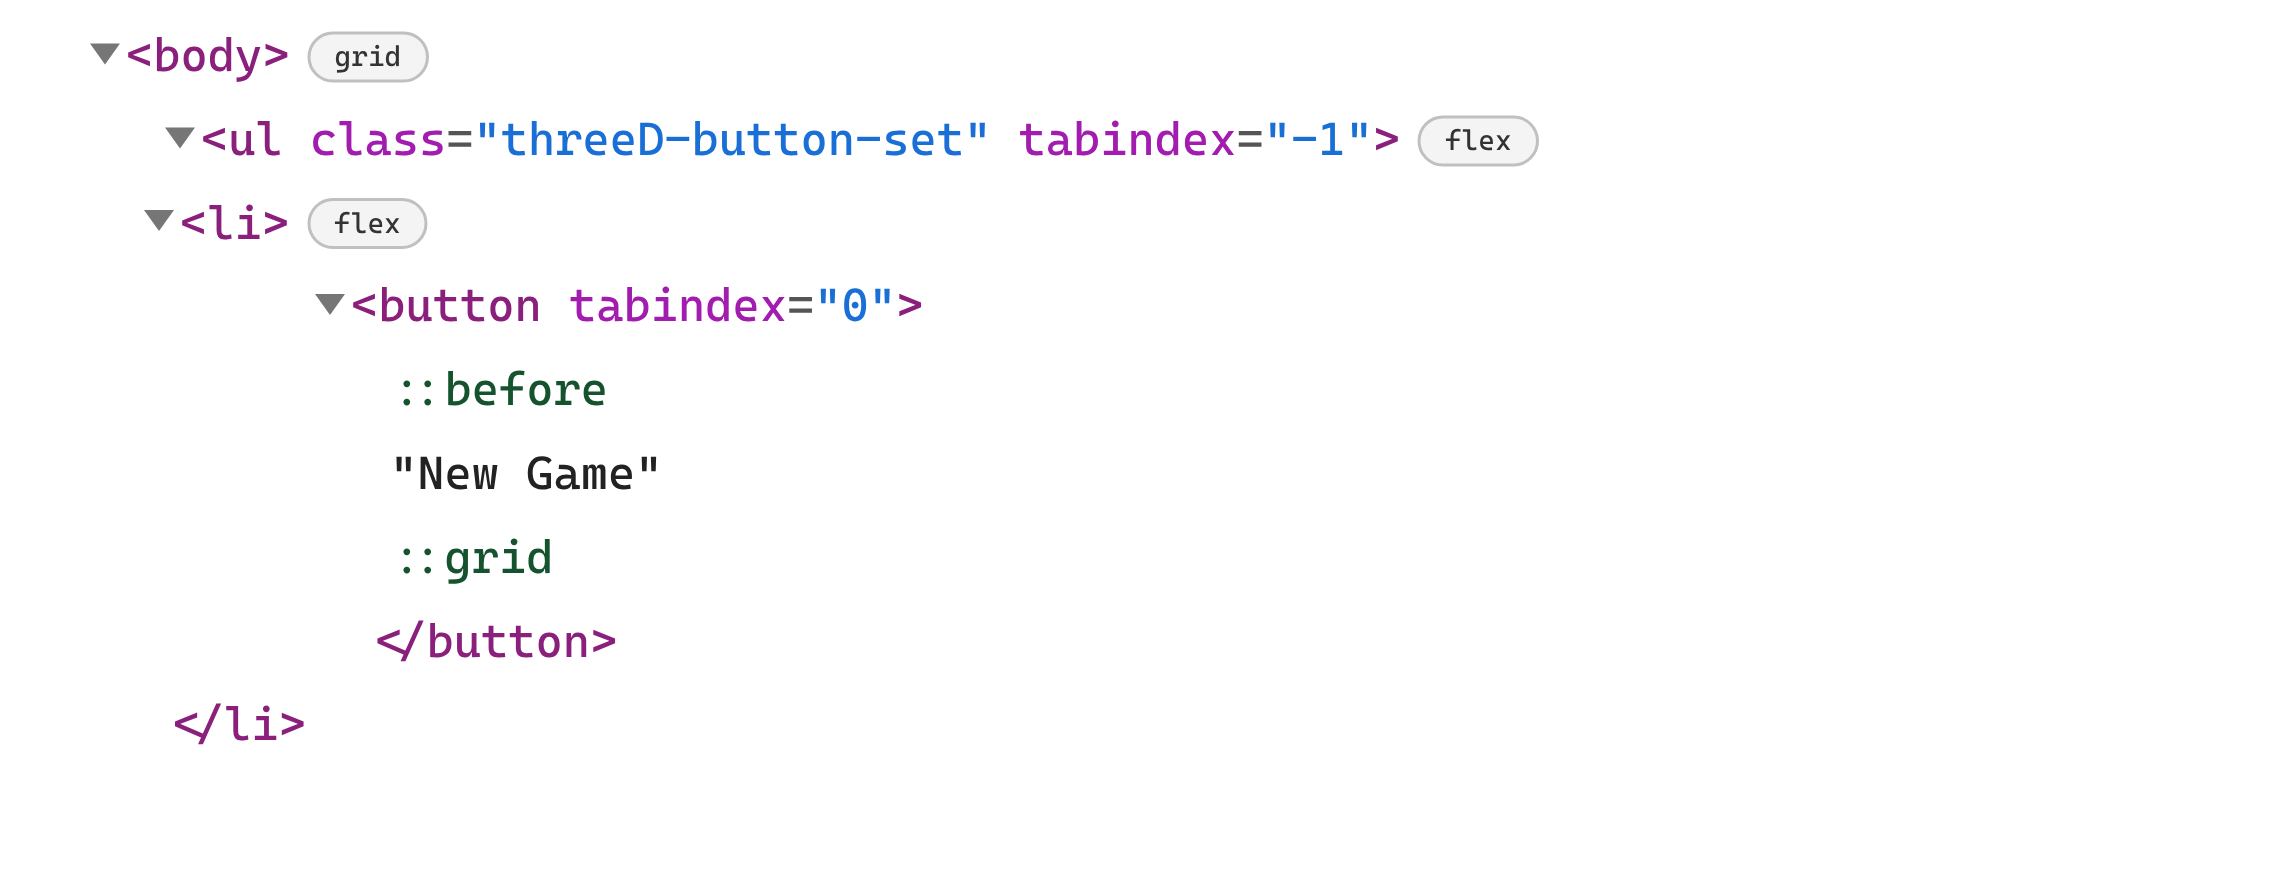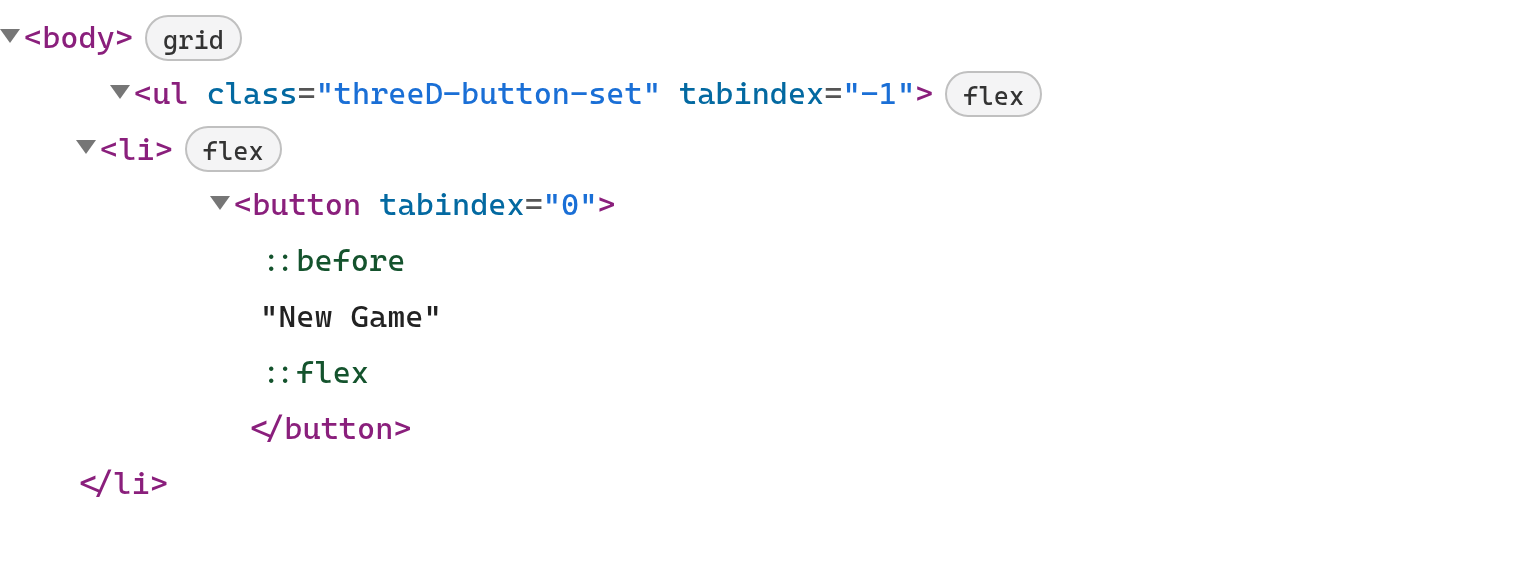--- a/index.html
+++ b/index.html
@@ -15,58 +15,58 @@
     color: #333;
     white-space: nowrap;
     overflow: hidden;
   }
 
   .line {
     display: flex;
     align-items: center;
   }
 
-  .indent-0 { }
+  .indent-0 { padding-left: 60px; }
   .indent-1 { padding-left: 110px; }
-  .indent-2 { padding-left: 76px; }
+  .indent-2 { padding-left: 96px; }
   .indent-3 { padding-left: 210px; }
   .indent-4 { padding-left: 260px; }
-  .indent-2b { padding-left: 77px; }
+  .indent-2b { padding-left: 113px; }
 
   .disclosure {
     display: inline-block;
     width: 0;
     height: 0;
     border-left: 10px solid transparent;
     border-right: 10px solid transparent;
     border-top: 14px solid #767676;
     margin-right: 4px;
     position: relative;
     top: -2px;
   }
 
   
   .tag   { color: #8a1f7c; }  
-  .attr  { color: #0369a1; }  
+  .attr  { color: #a21caf; }  
   .op    { color: #555; }     
   .val   { color: #1a6fd6; }  
   .pseudo{ color: #14532d; }  
   .text  { color: #222; }     
   .badgetxt { color: #333; }
 
   .badge {
     display: inline-flex;
-    align-items: flex-start;
-    height: 46px;
+    align-items: center;
+    height: 34px;
     padding: 0 16px;
     margin-left: 12px;
     border: 2px solid #c0c0c0;
     border-radius: 999px;
     background: #f4f4f5;
-    font-size: 26px;
+    font-size: 19px;
     font-family: inherit;
   }
 
   .node {
     display: inline;
   }
 </style>
 </head>
 <body>
 
@@ -109,21 +109,21 @@
 
 <div class="line indent-4">
   <span class="pseudo">::before</span>
 </div>
 
 <div class="line indent-4">
   <span class="text">"New Game"</span>
 </div>
 
 <div class="line indent-4">
-  <span class="pseudo">::flex</span>
+  <span class="pseudo">::grid</span>
 </div>
 
 <div class="line indent-3">
   <span class="node" style="margin-left:38px;">
     <span class="tag">&lt;/</span><span class="tag">button</span><span class="tag">&gt;</span>
   </span>
 </div>
 
 <div class="line indent-2b">
   <span class="node">

